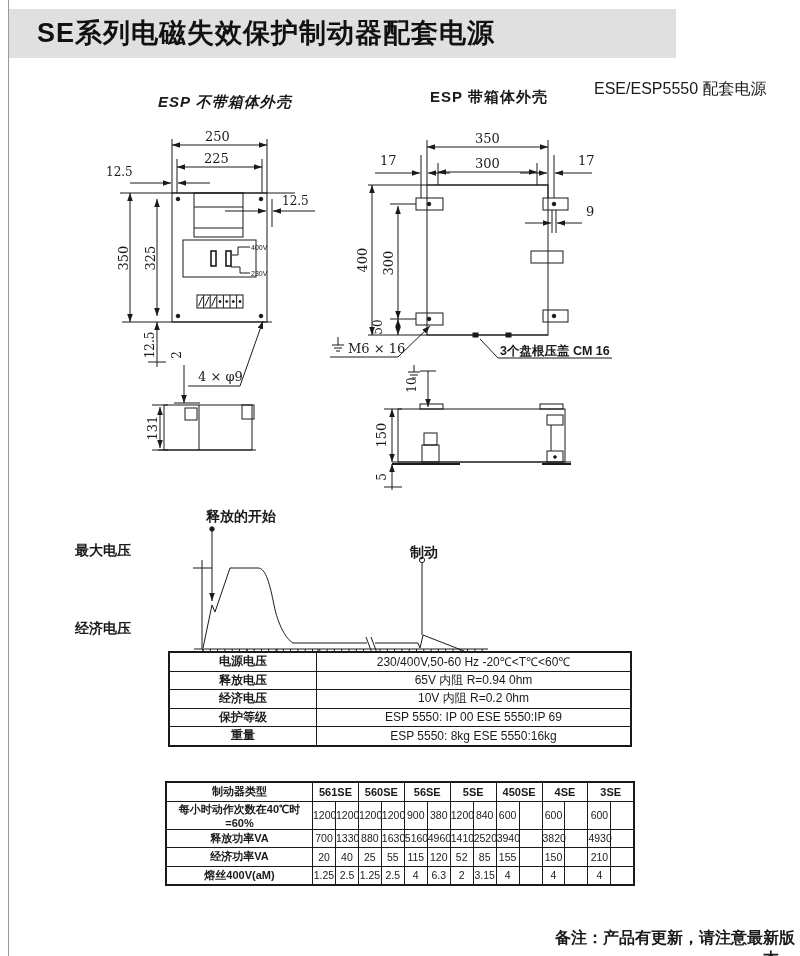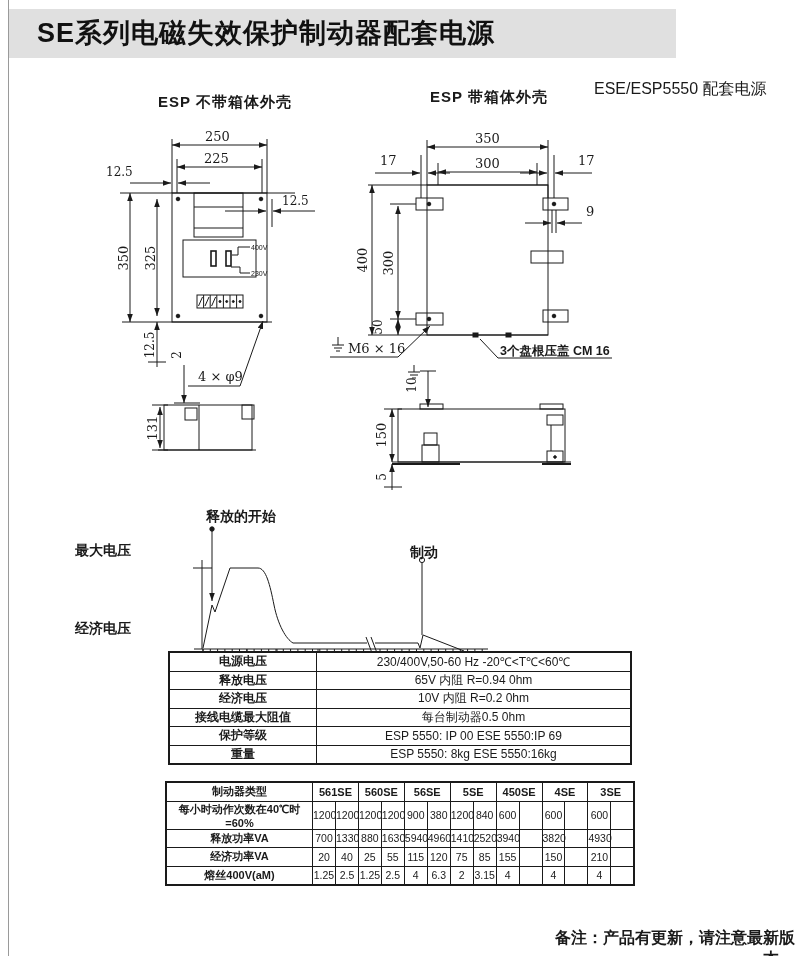--- a/index.html
+++ b/index.html
@@ -1,21 +1,21 @@
 <!DOCTYPE html>
 <html><head>
 <meta charset="utf-8">
 <style>
   html,body{margin:0;padding:0;}
   body{width:800px;height:956px;background:#fff;font-family:"Liberation Sans",sans-serif;color:#1a1a1a;}
   .page{position:relative;width:800px;height:956px;overflow:hidden;background:#fff;}
   .vrule{position:absolute;left:8px;top:0;width:1px;height:956px;background:#9a9a9a;}
   .titlebar{position:absolute;left:9px;top:9px;width:667px;height:49px;background:#e0e0e0;}
   .titlebar .t{font-size:27px;font-weight:bold;line-height:49px;padding-left:28px;letter-spacing:1px;color:#111;}
-  .h-left{position:absolute;left:158px;top:93px;font-size:15px;font-weight:600;letter-spacing:1px;}
+  .h-left{position:absolute;left:158px;top:93px;font-size:15px;font-weight:600;letter-spacing:1px;font-style:italic;}
   .h-right{position:absolute;left:430px;top:88px;font-size:15px;font-weight:600;letter-spacing:1px;}
   .h-model{position:absolute;left:594px;top:79px;font-size:16px;font-weight:normal;}
   svg{position:absolute;overflow:visible;}
   #svgL{left:100px;top:115px;}
   #svgR{left:330px;top:115px;}
   #svgC{left:60px;top:485px;}
   .dimtxt{font-family:"DejaVu Serif",serif;font-size:13px;}
   .dimsm{font-family:"DejaVu Serif",serif;font-size:12px;}
   .cjk{font-family:"Liberation Sans",sans-serif;font-weight:bold;}
   table{border-collapse:collapse;table-layout:fixed;background:#fff;}
@@ -322,24 +322,20 @@
         </tr>
         <tr>
           <td class="lbl">释放电压</td>
           <td>65V   内阻 R=0.94 0hm</td>
         </tr>
         <tr>
           <td class="lbl">经济电压</td>
           <td>10V   内阻 R=0.2  0hm</td>
         </tr>
         <tr>
-          <td class="lbl">接线电缆最大阻值</td>
-          <td>每台制动器0.5  0hm</td>
-        </tr>
-        <tr>
           <td class="lbl">保护等级</td>
           <td>ESP  5550: IP  00   ESE  5550:IP  69</td>
         </tr>
         <tr>
           <td class="lbl">重量</td>
           <td>ESP  5550: 8kg  ESE  5550:16kg</td>
         </tr>
       </tbody>
   </table>
 
@@ -371,40 +367,40 @@
           <td></td>
           <td>600</td>
           <td></td>
         </tr>
         <tr>
           <td class="lbl">释放功率VA</td>
           <td>700</td>
           <td>1330</td>
           <td>880</td>
           <td>1630</td>
-          <td>5940</td>
+          <td>5160</td>
           <td>4960</td>
           <td>1410</td>
           <td>2520</td>
           <td>3940</td>
           <td></td>
           <td>3820</td>
           <td></td>
           <td>4930</td>
           <td></td>
         </tr>
         <tr>
           <td class="lbl">经济功率VA</td>
           <td>20</td>
           <td>40</td>
           <td>25</td>
           <td>55</td>
           <td>115</td>
           <td>120</td>
-          <td>75</td>
+          <td>52</td>
           <td>85</td>
           <td>155</td>
           <td></td>
           <td>150</td>
           <td></td>
           <td>210</td>
           <td></td>
         </tr>
         <tr>
           <td class="lbl">熔丝400V(aM)</td>

